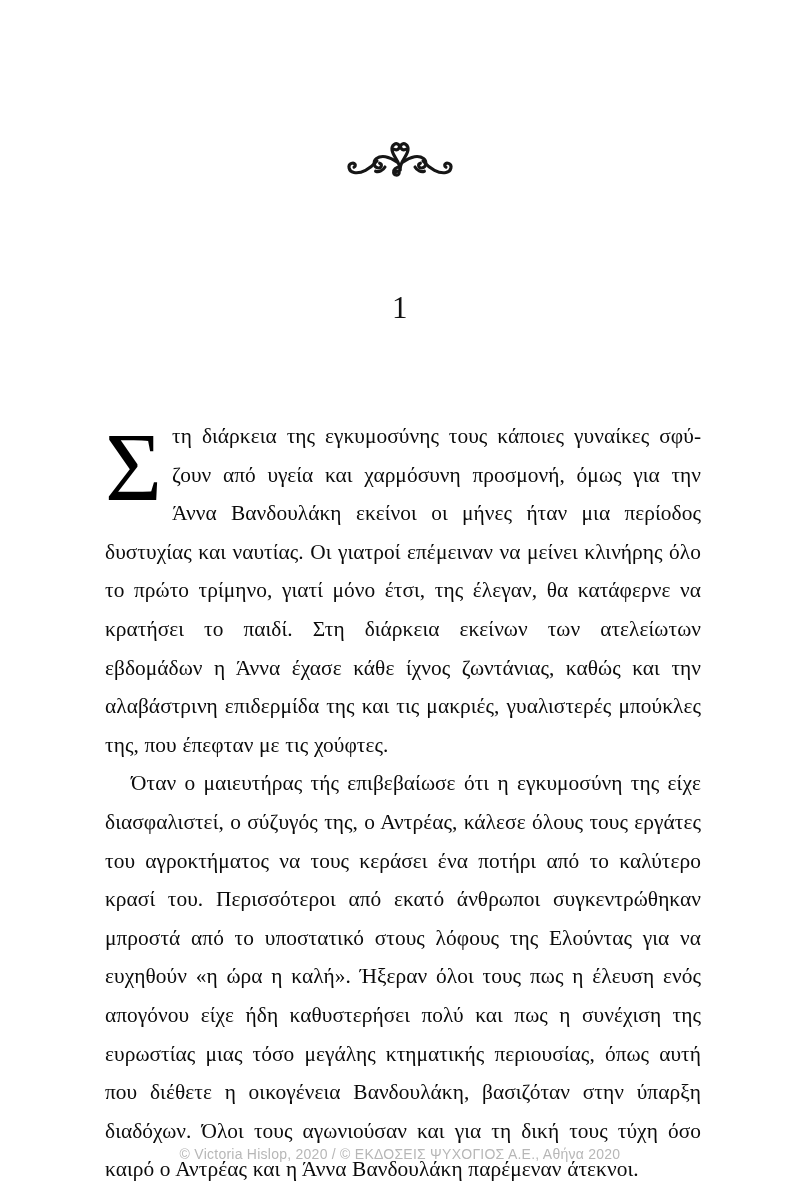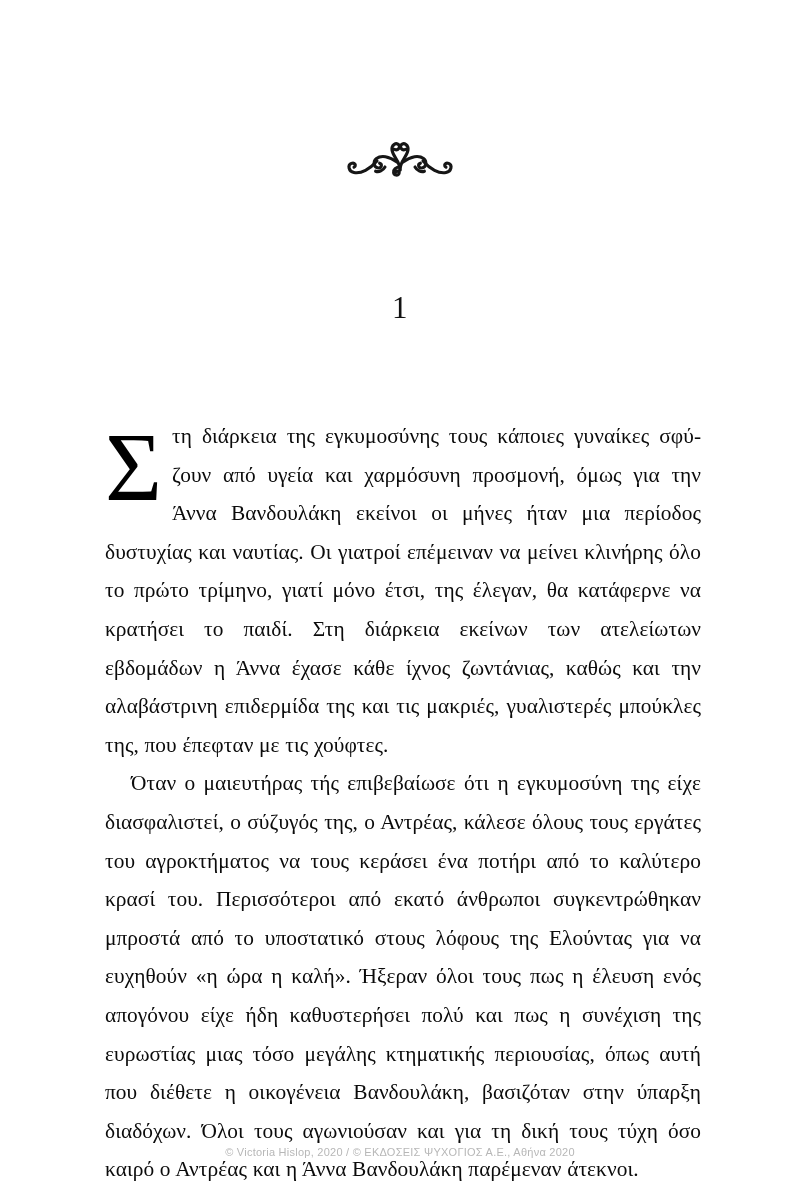--- a/index.html
+++ b/index.html
@@ -81,21 +81,21 @@
   }
 
   
   .footer {
     position: absolute;
     left: 0;
     top: 1146px;
     width: 800px;
     text-align: center;
     font-family: "Liberation Sans", "DejaVu Sans", sans-serif;
-    font-size: 11px;
+    font-size: 14px;
     letter-spacing: 0.25px;
     color: #b7b7b7;
   }
 </style>
 </head>
 <body>
 
 <div class="page">
 
   <div class="ornament-wrap">

